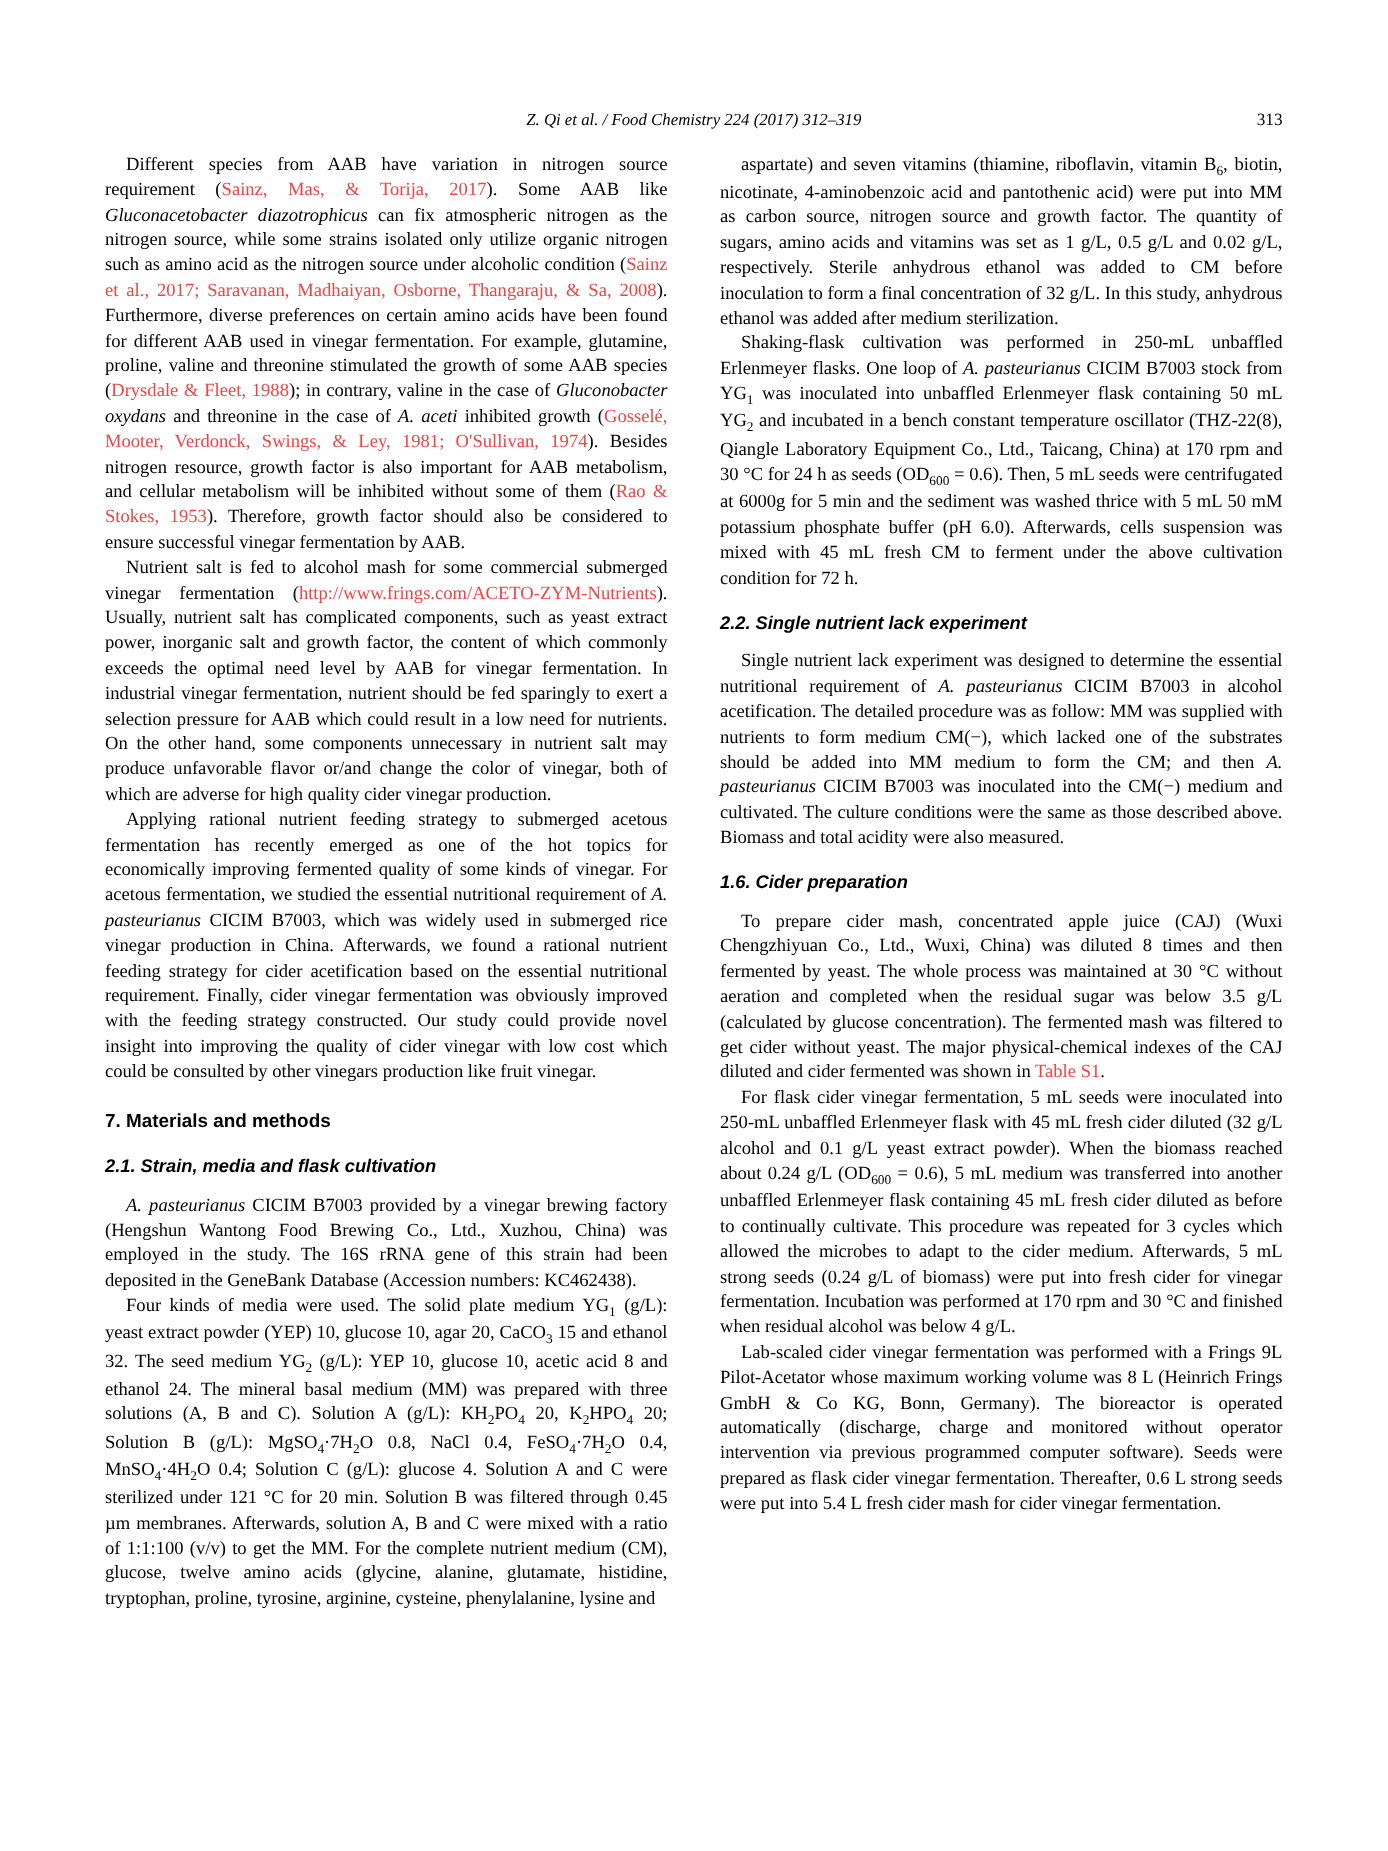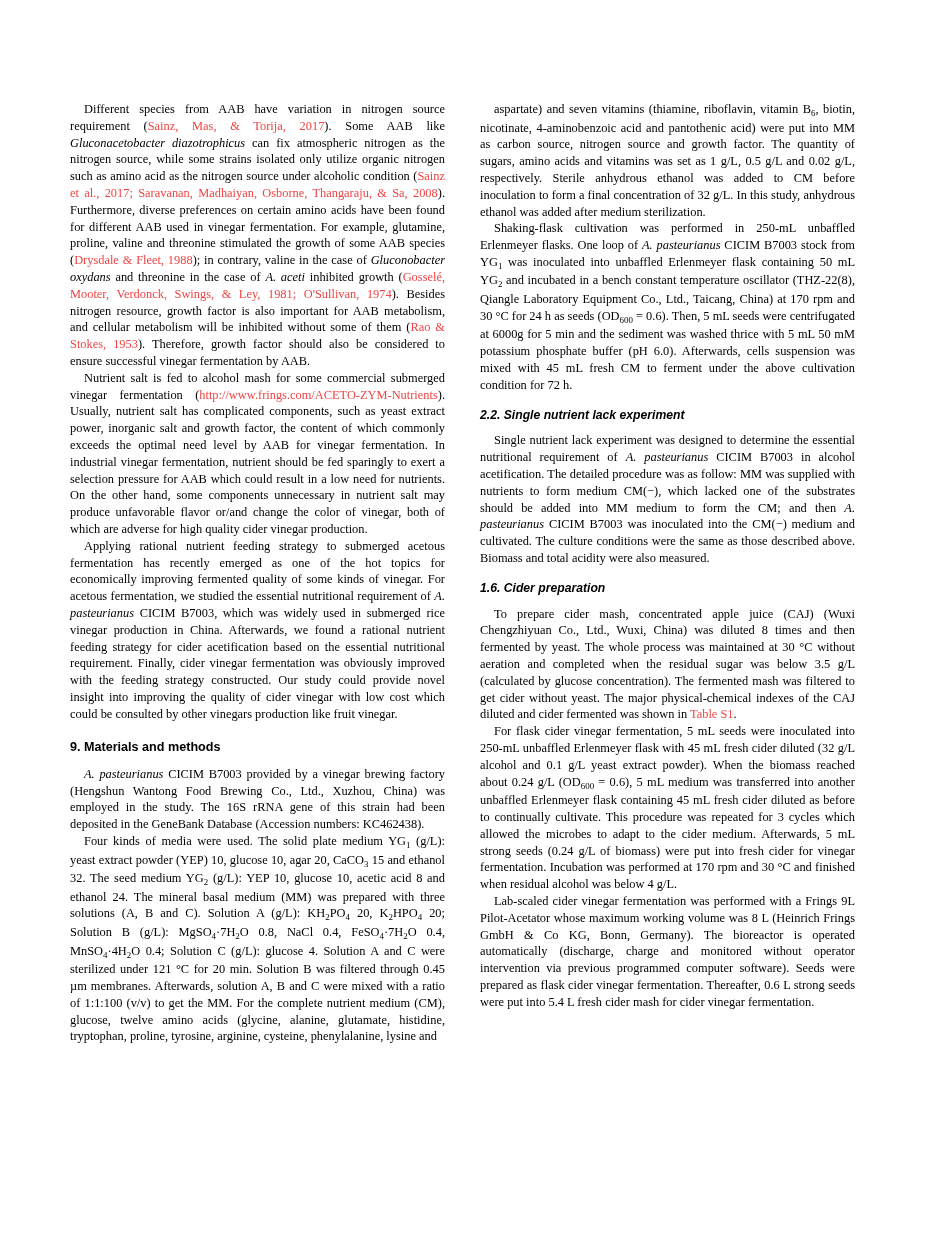--- a/index.html
+++ b/index.html
@@ -85,30 +85,35 @@
     line-height: 1.3;
   }
   .it { font-style: italic; }
   sub { font-size: 0.72em; }
 </style>
 </head>
 <body>
 
 <div class="page">
 
+  <div class="runhead">
+    <div class="rh-text">Z. Qi et al. / Food Chemistry 224 (2017) 312–319</div>
+    <div class="rh-page">313</div>
+  </div>
 
   <div class="columns">
 
     <div class="col" id="col-left">
       <div id="lp1">
           <p>Different species from AAB have variation in nitrogen source requirement (<span class="link">Sainz, Mas, &amp; Torija, 2017</span>). Some AAB like <span class="it">Gluconacetobacter diazotrophicus</span> can fix atmospheric nitrogen as the nitrogen source, while some strains isolated only utilize organic nitrogen such as amino acid as the nitrogen source under alcoholic condition (<span class="link">Sainz et al., 2017; Saravanan, Madhaiyan, Osborne, Thangaraju, &amp; Sa, 2008</span>). Furthermore, diverse preferences on certain amino acids have been found for different AAB used in vinegar fermentation. For example, glutamine, proline, valine and threonine stimulated the growth of some AAB species (<span class="link">Drysdale &amp; Fleet, 1988</span>); in contrary, valine in the case of <span class="it">Gluconobacter oxydans</span> and threonine in the case of <span class="it">A. aceti</span> inhibited growth (<span class="link">Gosselé, Mooter, Verdonck, Swings, &amp; Ley, 1981; O'Sullivan, 1974</span>). Besides nitrogen resource, growth factor is also important for AAB metabolism, and cellular metabolism will be inhibited without some of them (<span class="link">Rao &amp; Stokes, 1953</span>). Therefore, growth factor should also be considered to ensure successful vinegar fermentation by AAB.</p>
           <p>Nutrient salt is fed to alcohol mash for some commercial submerged vinegar fermentation (<span class="link">http://www.frings.com/ACETO-ZYM-Nutrients</span>). Usually, nutrient salt has complicated components, such as yeast extract power, inorganic salt and growth factor, the content of which commonly exceeds the optimal need level by AAB for vinegar fermentation. In industrial vinegar fermentation, nutrient should be fed sparingly to exert a selection pressure for AAB which could result in a low need for nutrients. On the other hand, some components unnecessary in nutrient salt may produce unfavorable flavor or/and change the color of vinegar, both of which are adverse for high quality cider vinegar production.</p>
           <p>Applying rational nutrient feeding strategy to submerged acetous fermentation has recently emerged as one of the hot topics for economically improving fermented quality of some kinds of vinegar. For acetous fermentation, we studied the essential nutritional requirement of <span class="it">A. pasteurianus</span> CICIM B7003, which was widely used in submerged rice vinegar production in China. Afterwards, we found a rational nutrient feeding strategy for cider acetification based on the essential nutritional requirement. Finally, cider vinegar fermentation was obviously improved with the feeding strategy constructed. Our study could provide novel insight into improving the quality of cider vinegar with low cost which could be consulted by other vinegars production like fruit vinegar.</p>
         </div>
-      <h2 class="section">9. Materials and methods</h2>
+      <h2 class="section">7. Materials and methods</h2>
+      <h3 class="subsection">2.1. Strain, media and flask cultivation</h3>
       <div id="lp2">
           <p><span class="it">A. pasteurianus</span> CICIM B7003 provided by a vinegar brewing factory (Hengshun Wantong Food Brewing Co., Ltd., Xuzhou, China) was employed in the study. The 16S rRNA gene of this strain had been deposited in the GeneBank Database (Accession numbers: KC462438).</p>
           <p>Four kinds of media were used. The solid plate medium YG<sub>1</sub> (g/L): yeast extract powder (YEP) 10, glucose 10, agar 20, CaCO<sub>3</sub> 15 and ethanol 32. The seed medium YG<sub>2</sub> (g/L): YEP 10, glucose 10, acetic acid 8 and ethanol 24. The mineral basal medium (MM) was prepared with three solutions (A, B and C). Solution A (g/L): KH<sub>2</sub>PO<sub>4</sub> 20, K<sub>2</sub>HPO<sub>4</sub> 20; Solution B (g/L): MgSO<sub>4</sub>·7H<sub>2</sub>O 0.8, NaCl 0.4, FeSO<sub>4</sub>·7H<sub>2</sub>O 0.4, MnSO<sub>4</sub>·4H<sub>2</sub>O 0.4; Solution C (g/L): glucose 4. Solution A and C were sterilized under 121 °C for 20 min. Solution B was filtered through 0.45 µm membranes. Afterwards, solution A, B and C were mixed with a ratio of 1:1:100 (v/v) to get the MM. For the complete nutrient medium (CM), glucose, twelve amino acids (glycine, alanine, glutamate, histidine, tryptophan, proline, tyrosine, arginine, cysteine, phenylalanine, lysine and</p>
         </div>
     </div>
 
     <div class="col" id="col-right">
       <div id="rp1">
           <p>aspartate) and seven vitamins (thiamine, riboflavin, vitamin B<sub>6</sub>, biotin, nicotinate, 4-aminobenzoic acid and pantothenic acid) were put into MM as carbon source, nitrogen source and growth factor. The quantity of sugars, amino acids and vitamins was set as 1 g/L, 0.5 g/L and 0.02 g/L, respectively. Sterile anhydrous ethanol was added to CM before inoculation to form a final concentration of 32 g/L. In this study, anhydrous ethanol was added after medium sterilization.</p>
           <p>Shaking-flask cultivation was performed in 250-mL unbaffled Erlenmeyer flasks. One loop of <span class="it">A. pasteurianus</span> CICIM B7003 stock from YG<sub>1</sub> was inoculated into unbaffled Erlenmeyer flask containing 50 mL YG<sub>2</sub> and incubated in a bench constant temperature oscillator (THZ-22(8), Qiangle Laboratory Equipment Co., Ltd., Taicang, China) at 170 rpm and 30 °C for 24 h as seeds (OD<sub>600</sub> = 0.6). Then, 5 mL seeds were centrifugated at 6000g for 5 min and the sediment was washed thrice with 5 mL 50 mM potassium phosphate buffer (pH 6.0). Afterwards, cells suspension was mixed with 45 mL fresh CM to ferment under the above cultivation condition for 72 h.</p>

